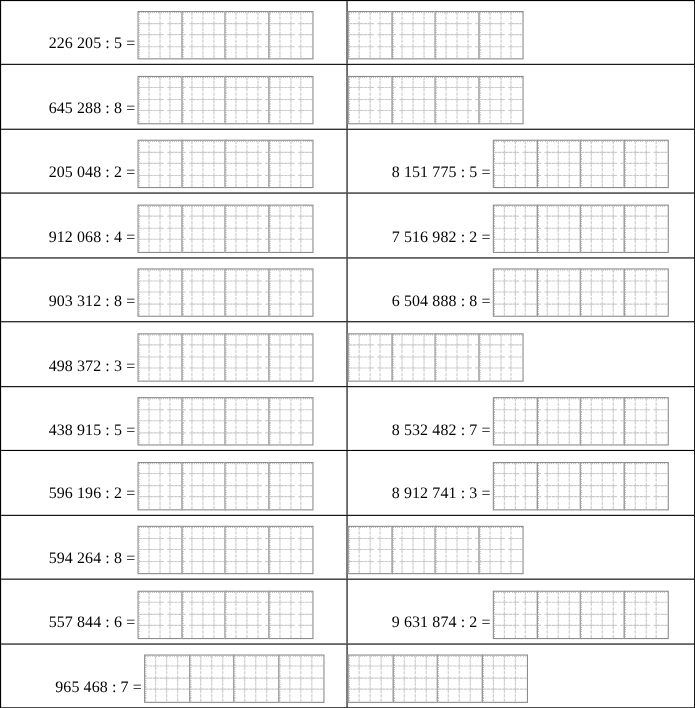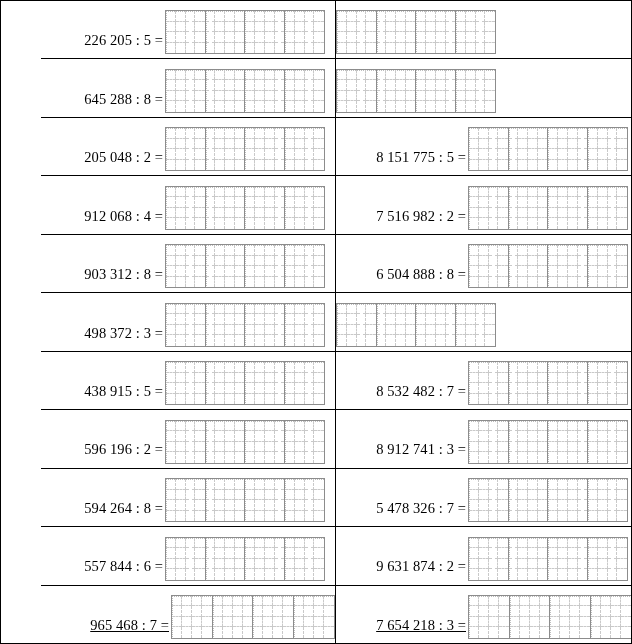--- a/index.html
+++ b/index.html
@@ -23,25 +23,23 @@
     border: 1.5px solid #000000;
     display: flex;
     flex-direction: column;
   }
 
   .ws-row {
     display: flex;
     flex: 1 1 0;
     min-height: 0;
     border-bottom: 1.2px solid #000000;
-    margin-left: 40px;
   }
   .ws-row.last-row {
     border-bottom: none;
-    text-decoration: underline;
   }
 
   .ws-cell {
     box-sizing: border-box;
     flex: 1 1 50%;
     min-width: 0;
     display: flex;
     align-items: flex-end;
     padding-bottom: 3px;
     position: relative;
@@ -1429,21 +1427,20 @@
             <div class="gcell"></div>
             <div class="gcell c4"></div>
             <div class="gcell r4"></div>
             <div class="gcell r4"></div>
             <div class="gcell r4"></div>
             <div class="gcell c4 r4"></div>
           </div>
         </div>
       </div>
       <div class="ws-cell col-right">
-        <div class="expr">5 478 326 : 7 =</div>
         <div class="answer-grid">
           <div class="grid-block">
             <div class="gcell"></div>
             <div class="gcell"></div>
             <div class="gcell"></div>
             <div class="gcell c4"></div>
             <div class="gcell"></div>
             <div class="gcell"></div>
             <div class="gcell"></div>
             <div class="gcell c4"></div>
@@ -1741,21 +1738,20 @@
             <div class="gcell"></div>
             <div class="gcell c4"></div>
             <div class="gcell r4"></div>
             <div class="gcell r4"></div>
             <div class="gcell r4"></div>
             <div class="gcell c4 r4"></div>
           </div>
         </div>
       </div>
       <div class="ws-cell col-right">
-        <div class="expr">7 654 218 : 3 =</div>
         <div class="answer-grid">
           <div class="grid-block">
             <div class="gcell"></div>
             <div class="gcell"></div>
             <div class="gcell"></div>
             <div class="gcell c4"></div>
             <div class="gcell"></div>
             <div class="gcell"></div>
             <div class="gcell"></div>
             <div class="gcell c4"></div>

